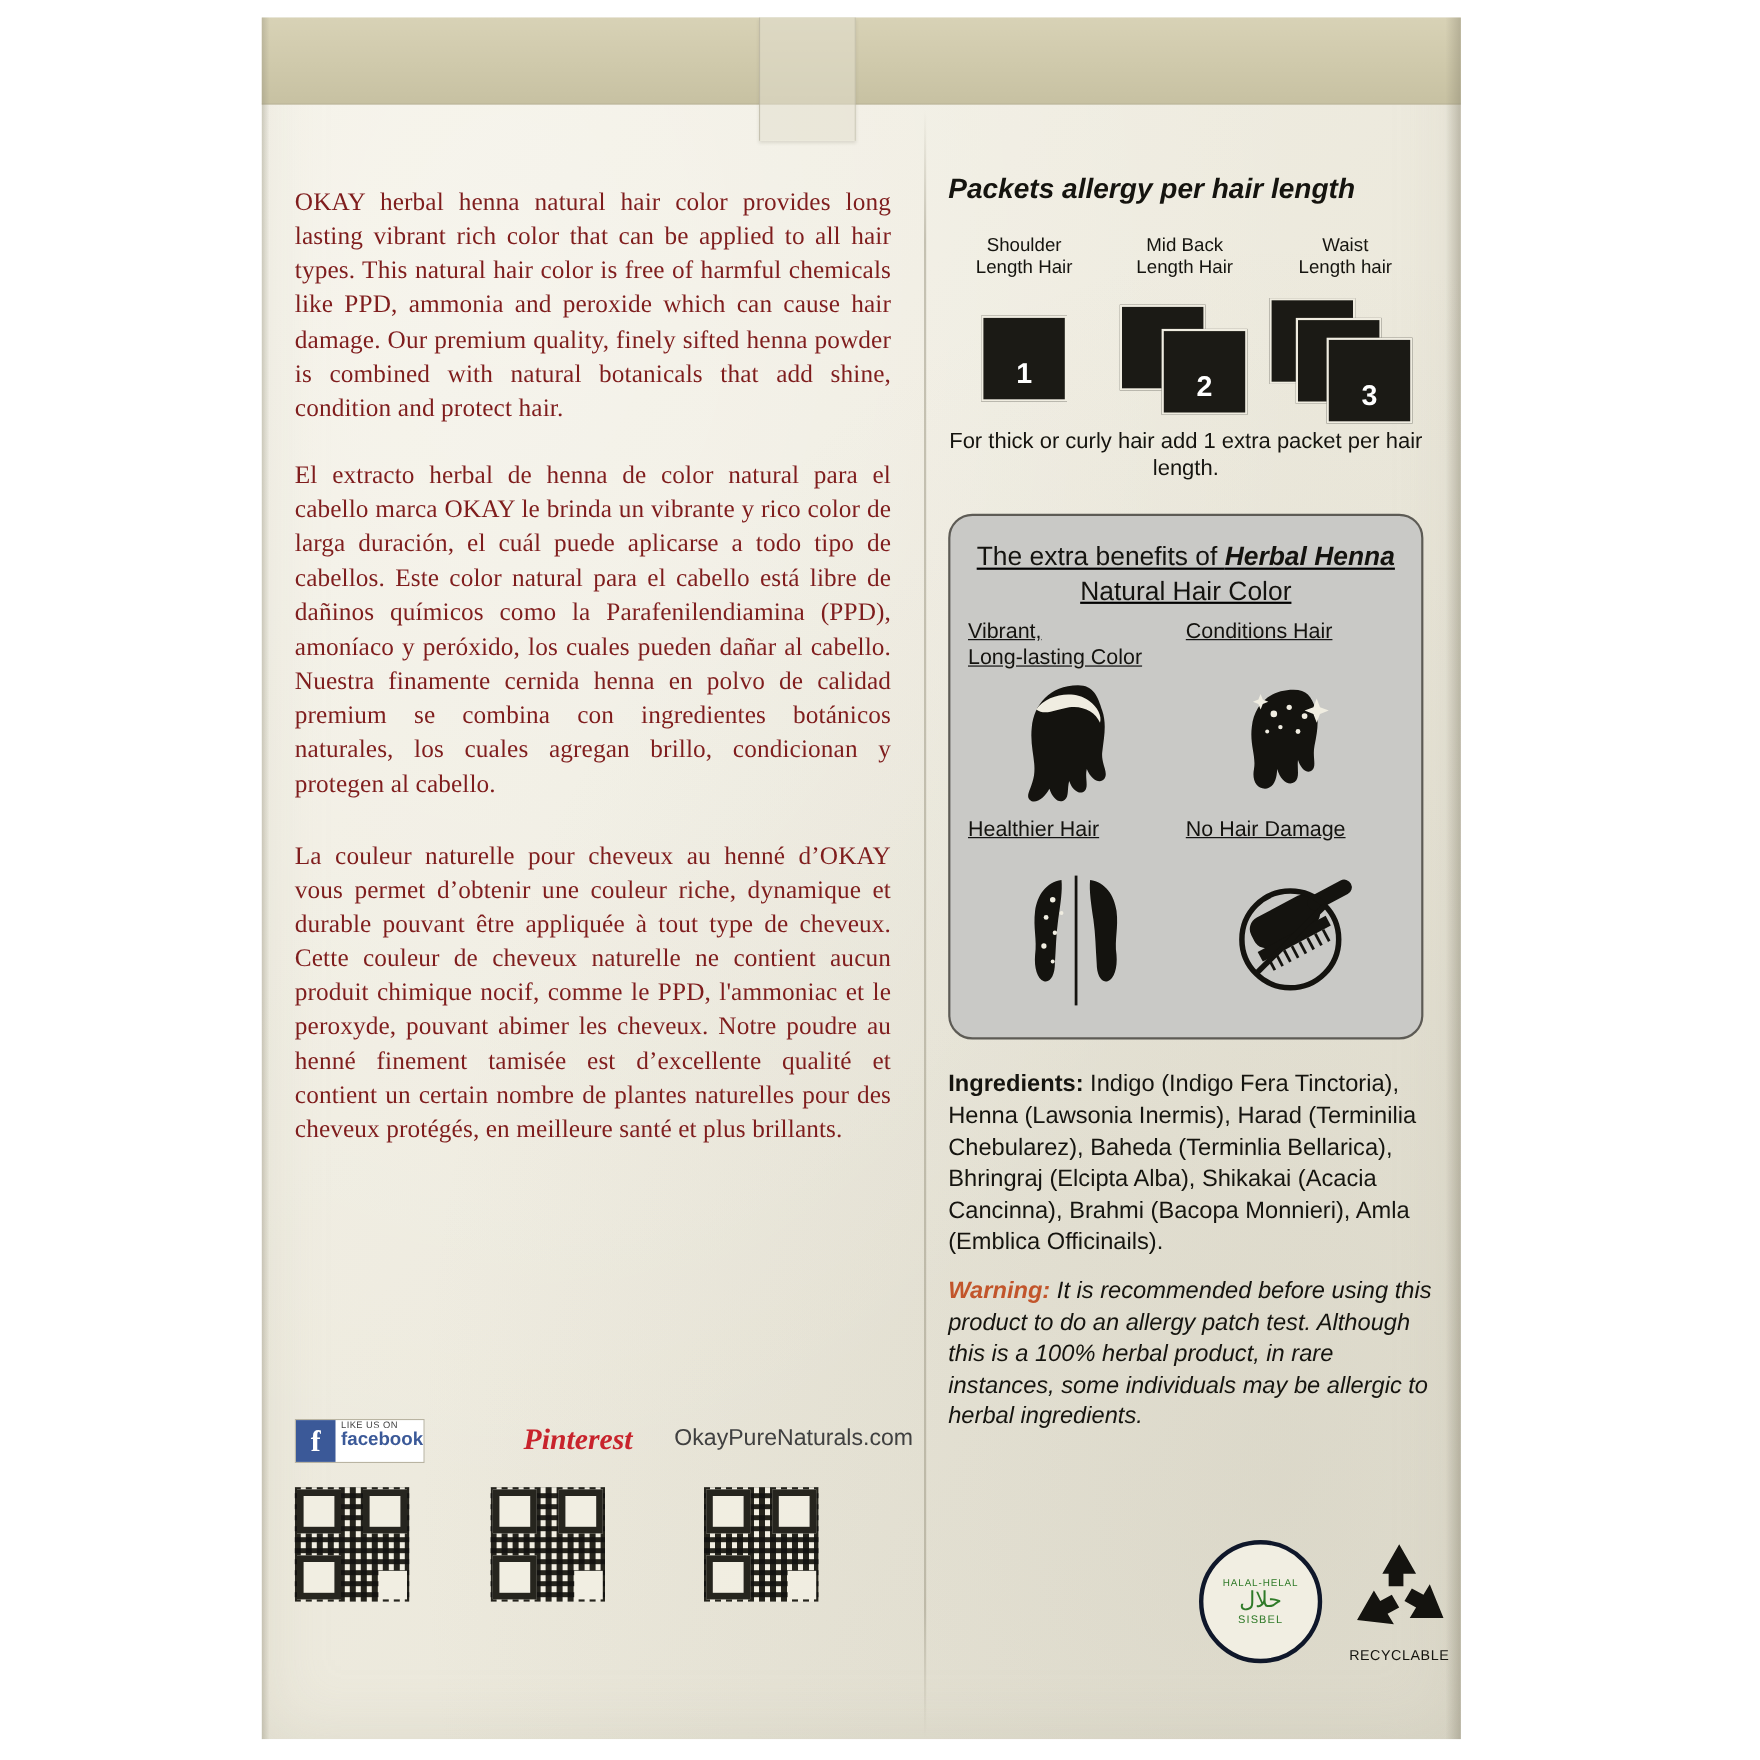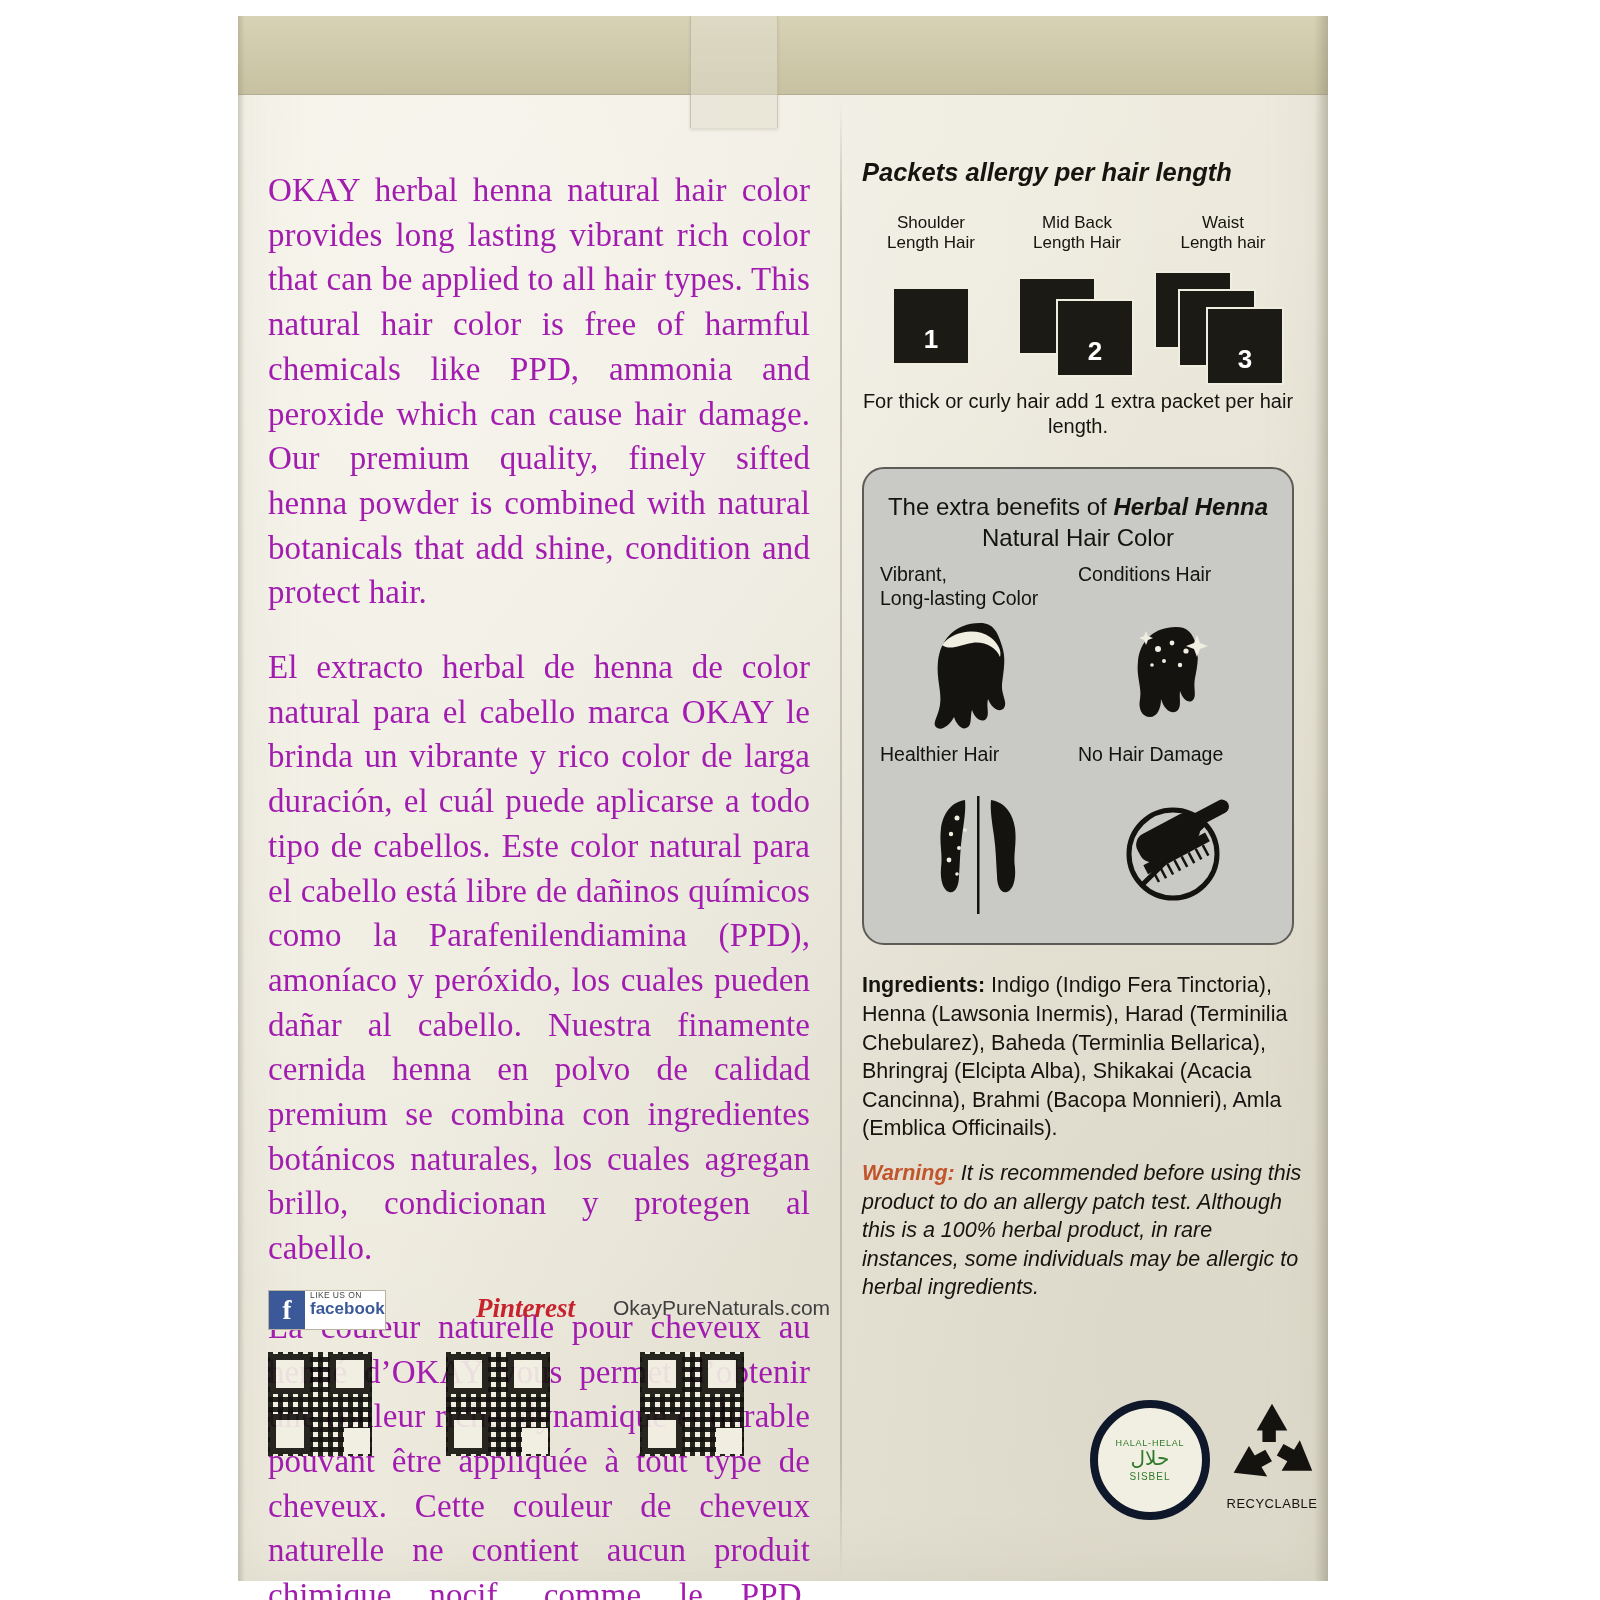--- a/index.html
+++ b/index.html
@@ -78,23 +78,23 @@
   }
   
   .left-col {
     position: absolute;
     left: 268px;
     top: 168px;
     width: 542px;
   }
   .body-text {
     font-family: "Liberation Serif", serif;
-    font-size: 33px;
+    font-size: 23px;
     line-height: 1.355;
-    color: #a21caf;
+    color: #7f1d1d;
     text-align: justify;
     margin: 0 0 30px 0;
     letter-spacing: .1px;
   }
   .body-text.fr { margin-top: 34px; }
   
   .social-row {
     position: absolute;
     left: 268px;
     top: 1290px;
@@ -250,20 +250,21 @@
     margin-left: -4px;
   }
   .benefits {
     margin-top: 28px;
     width: 432px;
     background: #c9c9c6;
     border: 2px solid #5d5b55;
     border-radius: 22px;
     padding: 22px 16px 24px 16px;
     box-sizing: border-box;
+    text-decoration: underline;
   }
   .benefits-title {
     text-align: center;
     font-family: "Liberation Sans", sans-serif;
     font-size: 24px;
     line-height: 1.3;
     color: #14130f;
     margin-bottom: 10px;
   }
   .benefits-title em { font-style: italic; font-weight: bold; }
@@ -302,21 +303,21 @@
   }
   .warning .w-lbl { color: #c2552b; font-weight: bold; }
   
   .halal {
     position: absolute;
     left: 1090px;
     top: 1400px;
     width: 104px;
     height: 104px;
     border-radius: 50%;
-    border: 8px solid #0f172a;
+    border: 4px solid #0f172a;
     background: #f1eee2;
     display: flex;
     align-items: center;
     justify-content: center;
     flex-direction: column;
   }
   .halal .ar {
     font-family: "DejaVu Sans", sans-serif;
     font-size: 20px;
     color: #2f7a28;

